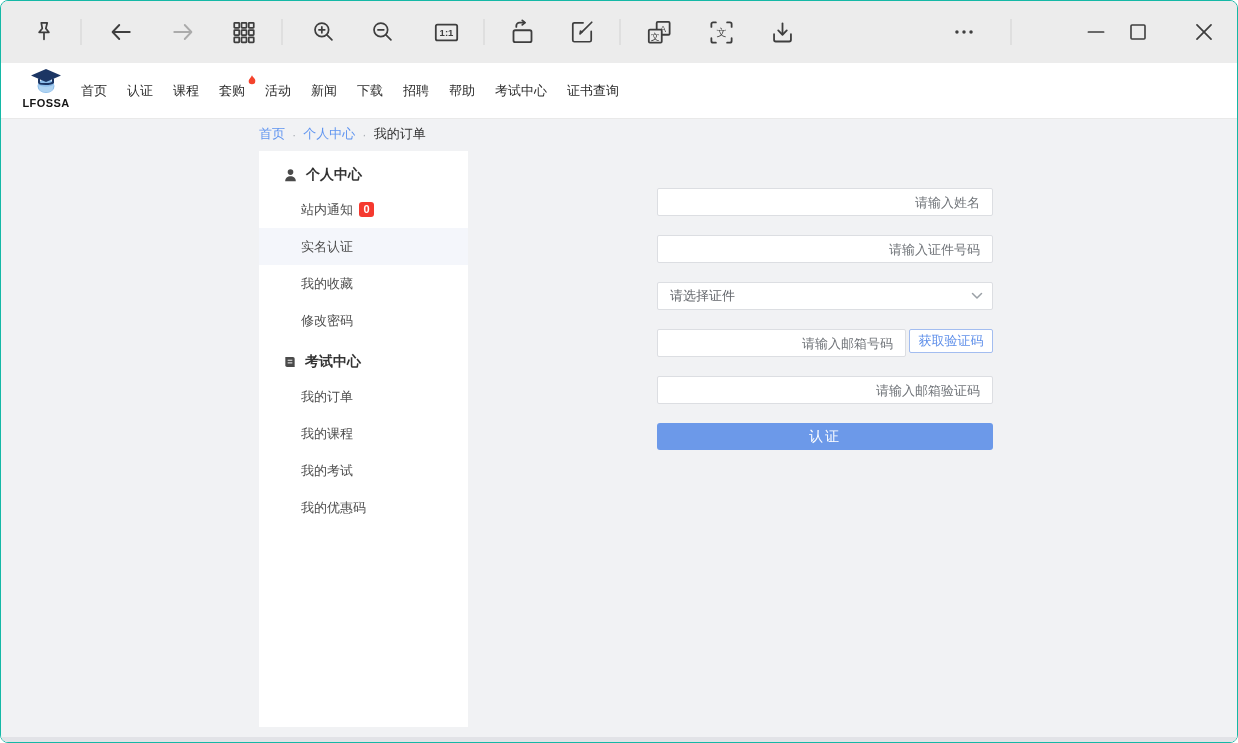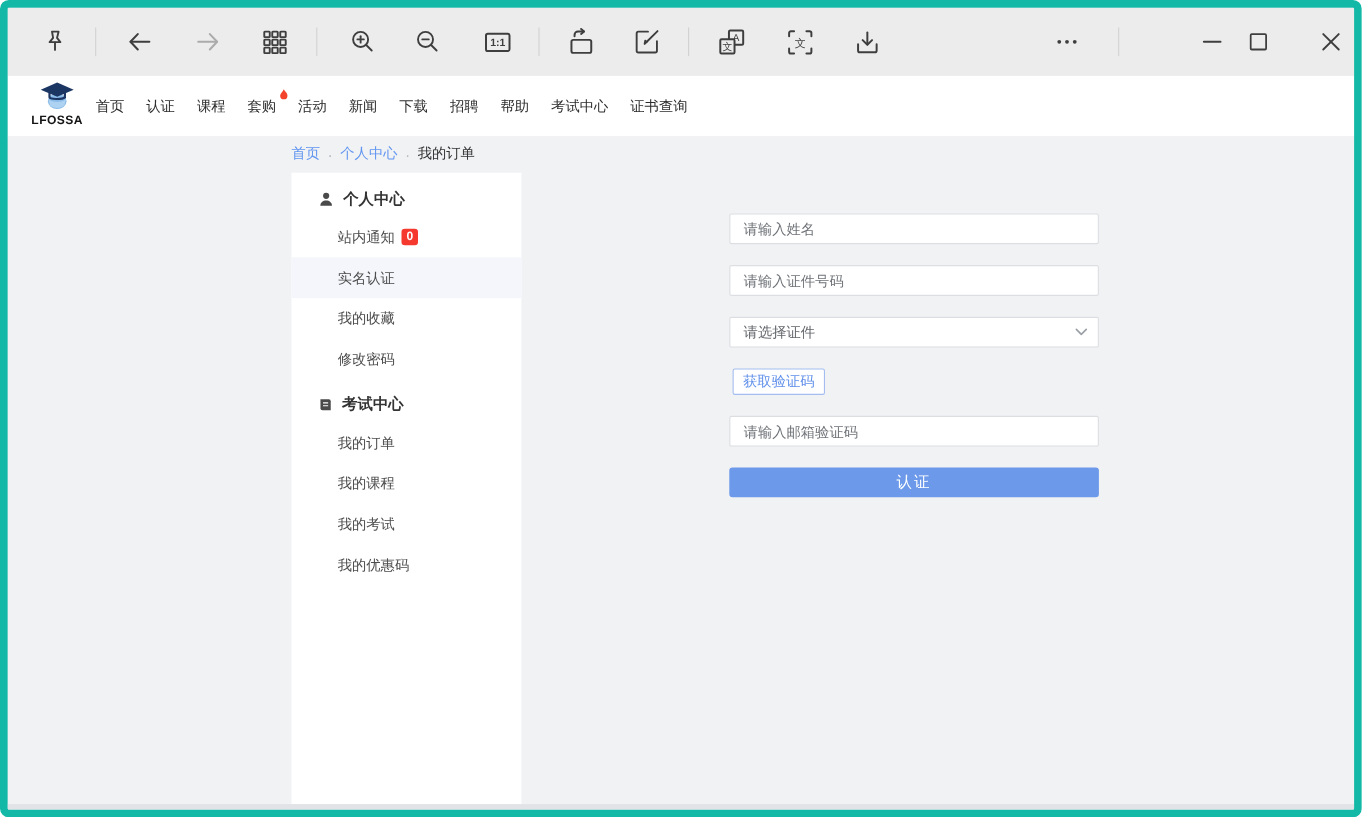--- a/index.html
+++ b/index.html
@@ -1,19 +1,19 @@
 <!DOCTYPE html>
 <html><head>
 <meta charset="utf-8">
 <style>
   * { box-sizing: border-box; }
   html,body { margin:0; padding:0; background:#fff; font-family:"Liberation Sans","DejaVu Sans",sans-serif; }
   .window {
     position:relative; width:1238px; height:743px;
-    border:7px solid #14b8a6; border-radius:8px; overflow:hidden; background:#f1f2f4;
+    border:1px solid #14b8a6; border-radius:8px; overflow:hidden; background:#f1f2f4;
   }
   
   .toolbar { position:absolute; top:0; left:0; right:0; height:62px; background:#ececec; }
   .tbtn {
     position:absolute; top:31px; transform:translate(-50%,-50%);
     width:36px; height:36px; display:flex; align-items:center; justify-content:center;
     border-radius:6px; cursor:pointer;
   }
   .tbtn svg { stroke:#3e3e3e; fill:none; stroke-width:1.6; stroke-linecap:round; stroke-linejoin:round; }
   .tbtn svg text { stroke:none; fill:#3e3e3e; font-family:"Liberation Sans","DejaVu Sans",sans-serif; }
@@ -48,20 +48,21 @@
     background:#f5392f; color:#fff; font-size:11px; font-weight:bold;
     line-height:15px; text-align:center; border-radius:3px;
   }
   
   .auth-form { position:absolute; left:656px; top:187px; width:336px; }
   .f-row { margin-bottom:19px; position:relative; }
   .f-input {
     width:100%; height:28px; border:1px solid #dcdee2; border-radius:2px; background:#fff;
     padding:0 12px; font-size:13px; color:#333; outline:none;
     font-family:"Liberation Sans","DejaVu Sans",sans-serif;
+    text-align:right;
   }
   .f-input::placeholder { color:#6f7378; opacity:1; }
   .f-select {
     display:flex; align-items:center; height:28px; border:1px solid #dcdee2; border-radius:2px;
     background:#fff; padding:0 12px; font-size:13px; color:#63666b; cursor:pointer;
   }
   .f-select .chev { position:absolute; right:10px; top:50%; transform:translateY(-50%); }
   .email-row { display:flex; }
   .email-row .f-input { flex:1; min-width:0; }
   .code-btn {
@@ -306,20 +307,21 @@
     <div class="f-row">
       <div class="f-select">
         <span>请选择证件</span>
         <svg class="chev" width="12" height="8" viewBox="0 0 12 8">
           <path d="M1.5 1.5 6 6l4.5-4.5" fill="none" stroke="#9aa0a6" stroke-width="1.5" stroke-linecap="round" stroke-linejoin="round"></path>
         </svg>
       </div>
     </div>
 
     <div class="f-row email-row">
+      <input class="f-input" type="text" placeholder="请输入邮箱号码" style="">
       <button class="code-btn">获取验证码</button>
     </div>
 
     <div class="f-row">
       <input class="f-input" type="text" placeholder="请输入邮箱验证码" style="">
     </div>
 
     <button class="submit-btn">认证</button>
 
   </div>

